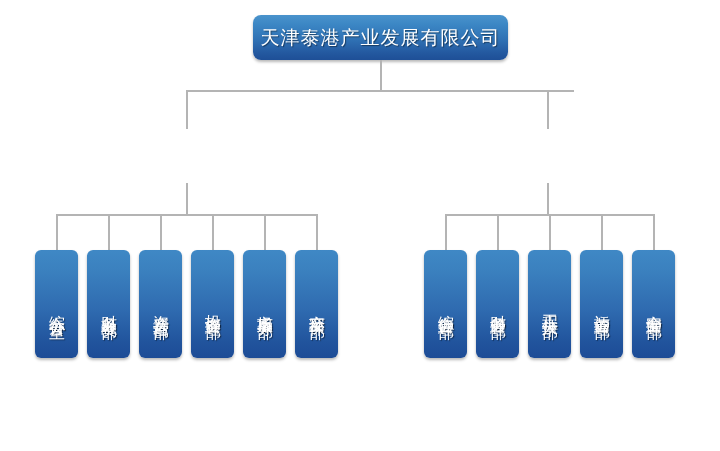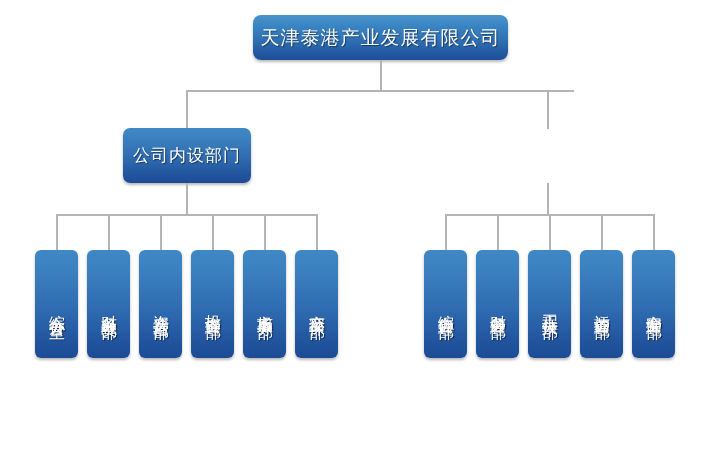--- a/index.html
+++ b/index.html
@@ -87,23 +87,20 @@
     <span>天津泰港产业发展有限公司</span>
   </div>
 
   <div class="conn v" style="left:380px; top:60px; height:31px;"></div>
 
   <div class="conn h" style="left:187px; top:90px; width:387px;"></div>
 
   <div class="conn v" style="left:186px; top:90px; height:39px;"></div>
   <div class="conn v" style="left:547px; top:90px; height:39px;"></div>
 
-  <div class="node level2 left">
-    <span>公司内设部门</span>
-  </div>
 
 
   <div class="conn v" style="left:186px; top:183px; height:32px;"></div>
   <div class="conn h" style="left:57px; top:214px; width:259px;"></div>
   <div class="conn v" style="left:56px;  top:214px; height:36px;"></div>
   <div class="conn v" style="left:108px; top:214px; height:36px;"></div>
   <div class="conn v" style="left:160px; top:214px; height:36px;"></div>
   <div class="conn v" style="left:212px; top:214px; height:36px;"></div>
   <div class="conn v" style="left:264px; top:214px; height:36px;"></div>
   <div class="conn v" style="left:316px; top:214px; height:36px;"></div>

